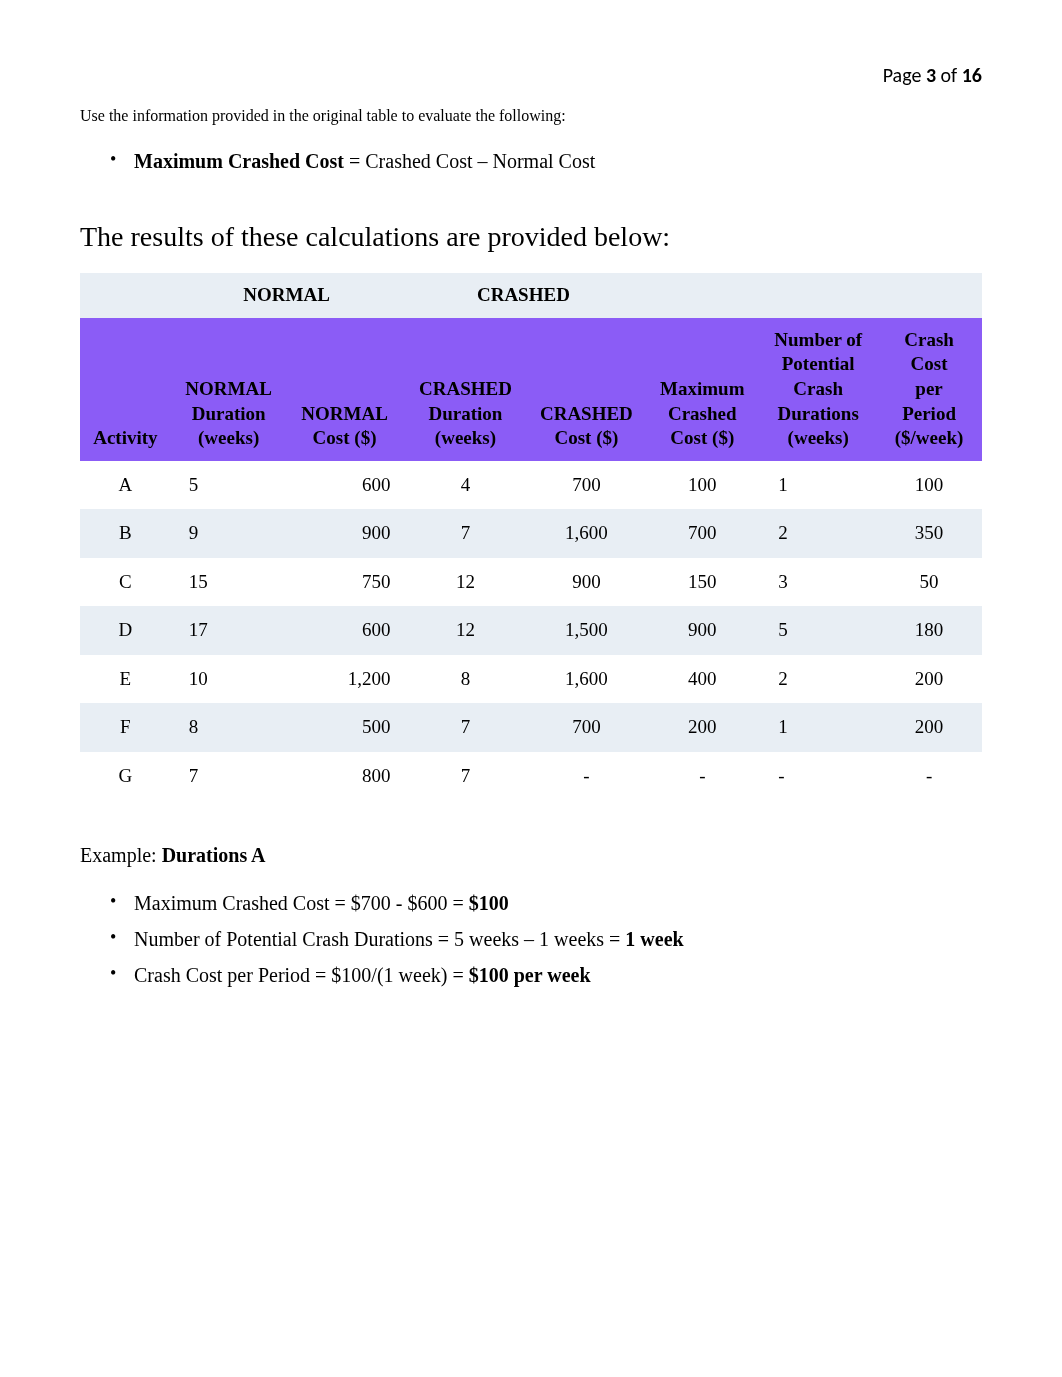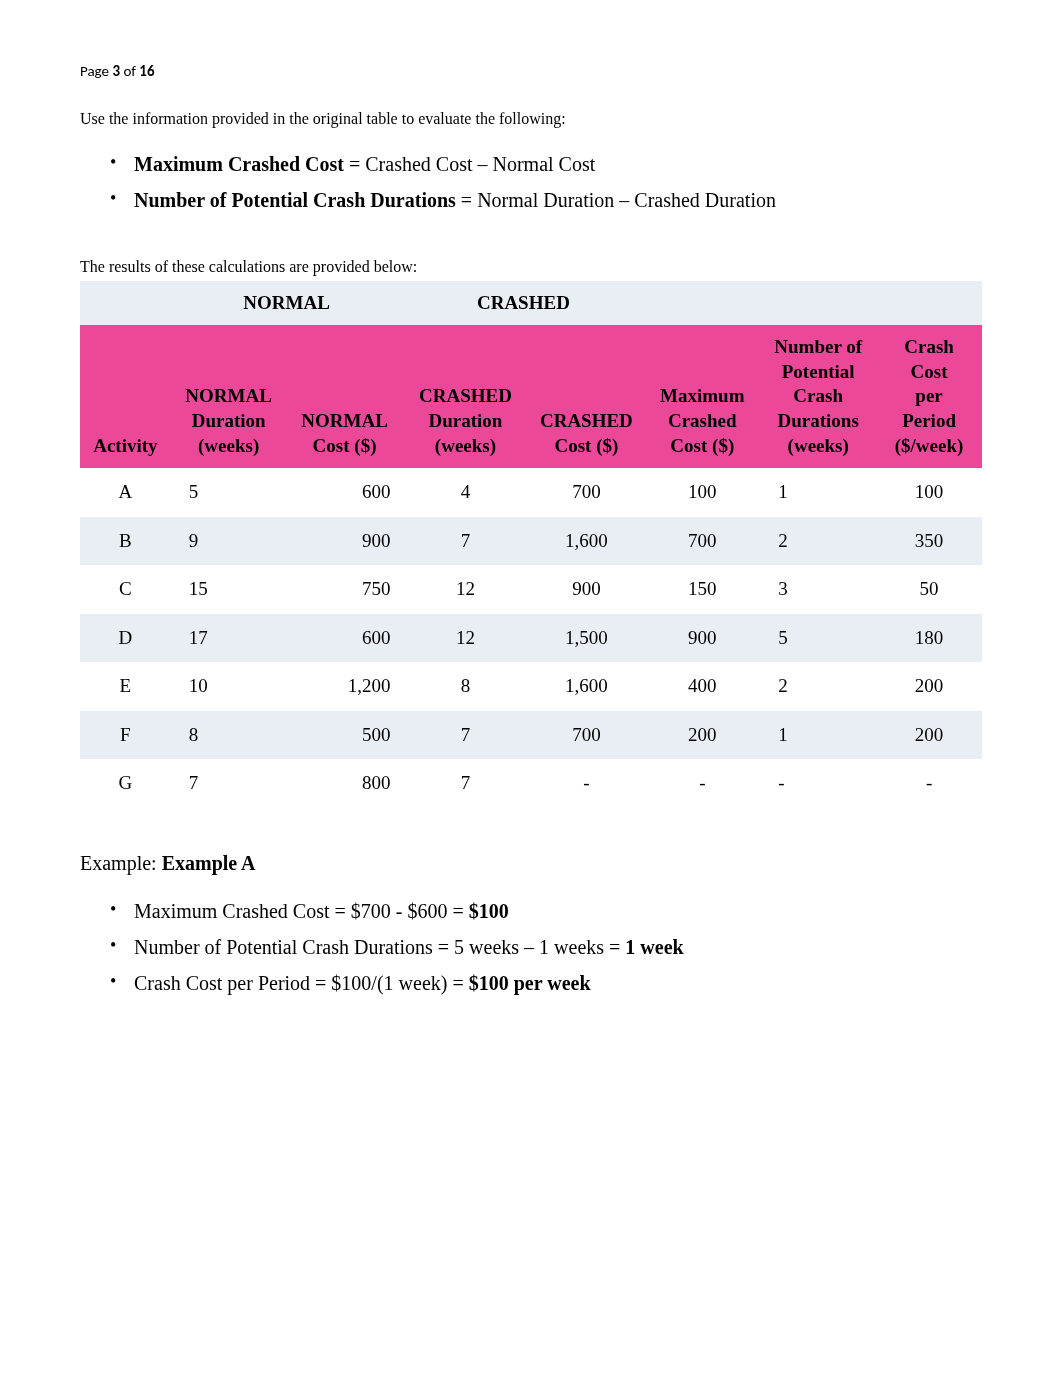--- a/index.html
+++ b/index.html
@@ -13,23 +13,24 @@
       background: white;
       width: 1062px;
       height: 1377px;
       padding: 60px 80px;
       color: #000;
       font-size: 20px;
       line-height: 1.5;
     }
     
     .page-number {
+      text-align: right;
       font-family: Calibri, Arial, sans-serif;
-      font-size: 15px;
-      margin-bottom: 24px;
+      font-size: 20px;
+      margin-bottom: 14px;
     }
     
     .page-number .page-label,
     .page-number .page-of {
       font-weight: normal;
     }
     
     .page-number .page-current,
     .page-number .page-total {
       font-weight: bold;
@@ -59,22 +60,22 @@
       left: 0;
       top: 0;
       font-size: 18px;
     }
     
     .bold {
       font-weight: bold;
     }
     
     .results-text {
-      margin-bottom: 2px;
-      font-size: 16px;
+      margin-bottom: 15px;
+      font-size: 28px;
     }
     
     .table-container {
       margin-bottom: 40px;
     }
     
     table {
       border-collapse: collapse;
       width: 100%;
       font-size: 19px;
@@ -82,21 +83,21 @@
     
     thead tr.group-row th {
       background: #e8eef4;
       font-weight: bold;
       text-align: center;
       padding: 8px 10px;
       vertical-align: bottom;
     }
     
     thead tr.header-row th {
-      background: #ec4899;
+      background: #8b5cf6;
       font-weight: bold;
       text-align: center;
       padding: 10px 8px;
       vertical-align: bottom;
       line-height: 1.3;
     }
     
     thead .blank-header {
       background: #e8eef4;
     }
@@ -162,23 +163,20 @@
 
 <div class="page-number">
   <span class="page-label">Page </span><span class="page-current">3</span><span class="page-of"> of </span><span class="page-total">16</span>
 </div>
 
 <p class="intro-text">Use the information provided in the original table to evaluate the following:</p>
 
 <ul class="bullet-list">
   <li>
     <span class="bold">Maximum Crashed Cost</span><span> = Crashed Cost – Normal Cost</span>
-  </li>
-  <li>
-    <span class="bold">Number of Potential Crash Durations</span><span> = Normal Duration – Crashed Duration</span>
   </li>
 </ul>
 
 <p class="results-text">The results of these calculations are provided below:</p>
 
 <div class="table-container">
   <table>
     <thead>
       <tr class="group-row">
         <th class="blank-header"></th>
@@ -268,21 +266,21 @@
         <td>-</td>
         <td>-</td>
         <td>-</td>
         <td>-</td>
       </tr>
     </tbody>
   </table>
 </div>
 
 <p class="example-heading">
-  <span>Example: </span><span class="bold">Example A</span>
+  <span>Example: </span><span class="bold">Durations A</span>
 </p>
 
 <ul class="example-list">
   <li>
     <span>Maximum Crashed Cost = $700 - $600 = </span><span class="bold">$100</span>
   </li>
   <li>
     <span>Number of Potential Crash Durations = 5 weeks – 1 weeks = </span><span class="bold">1 week</span>
   </li>
   <li>

